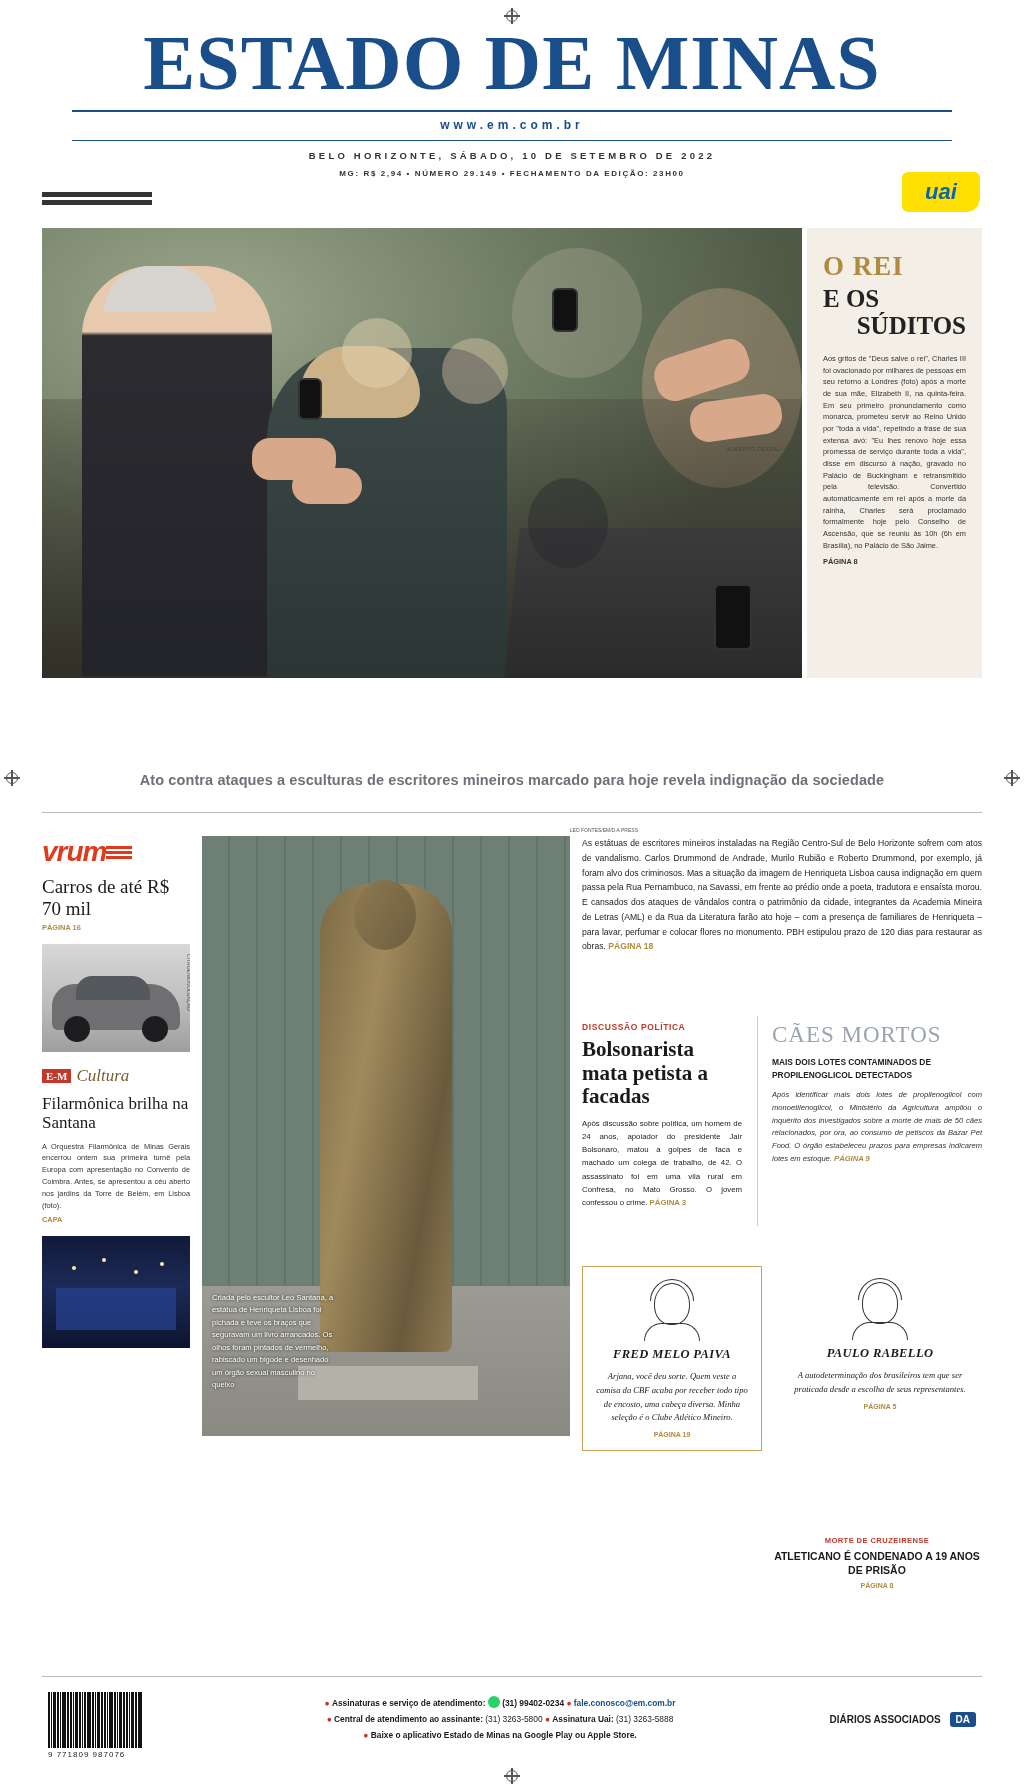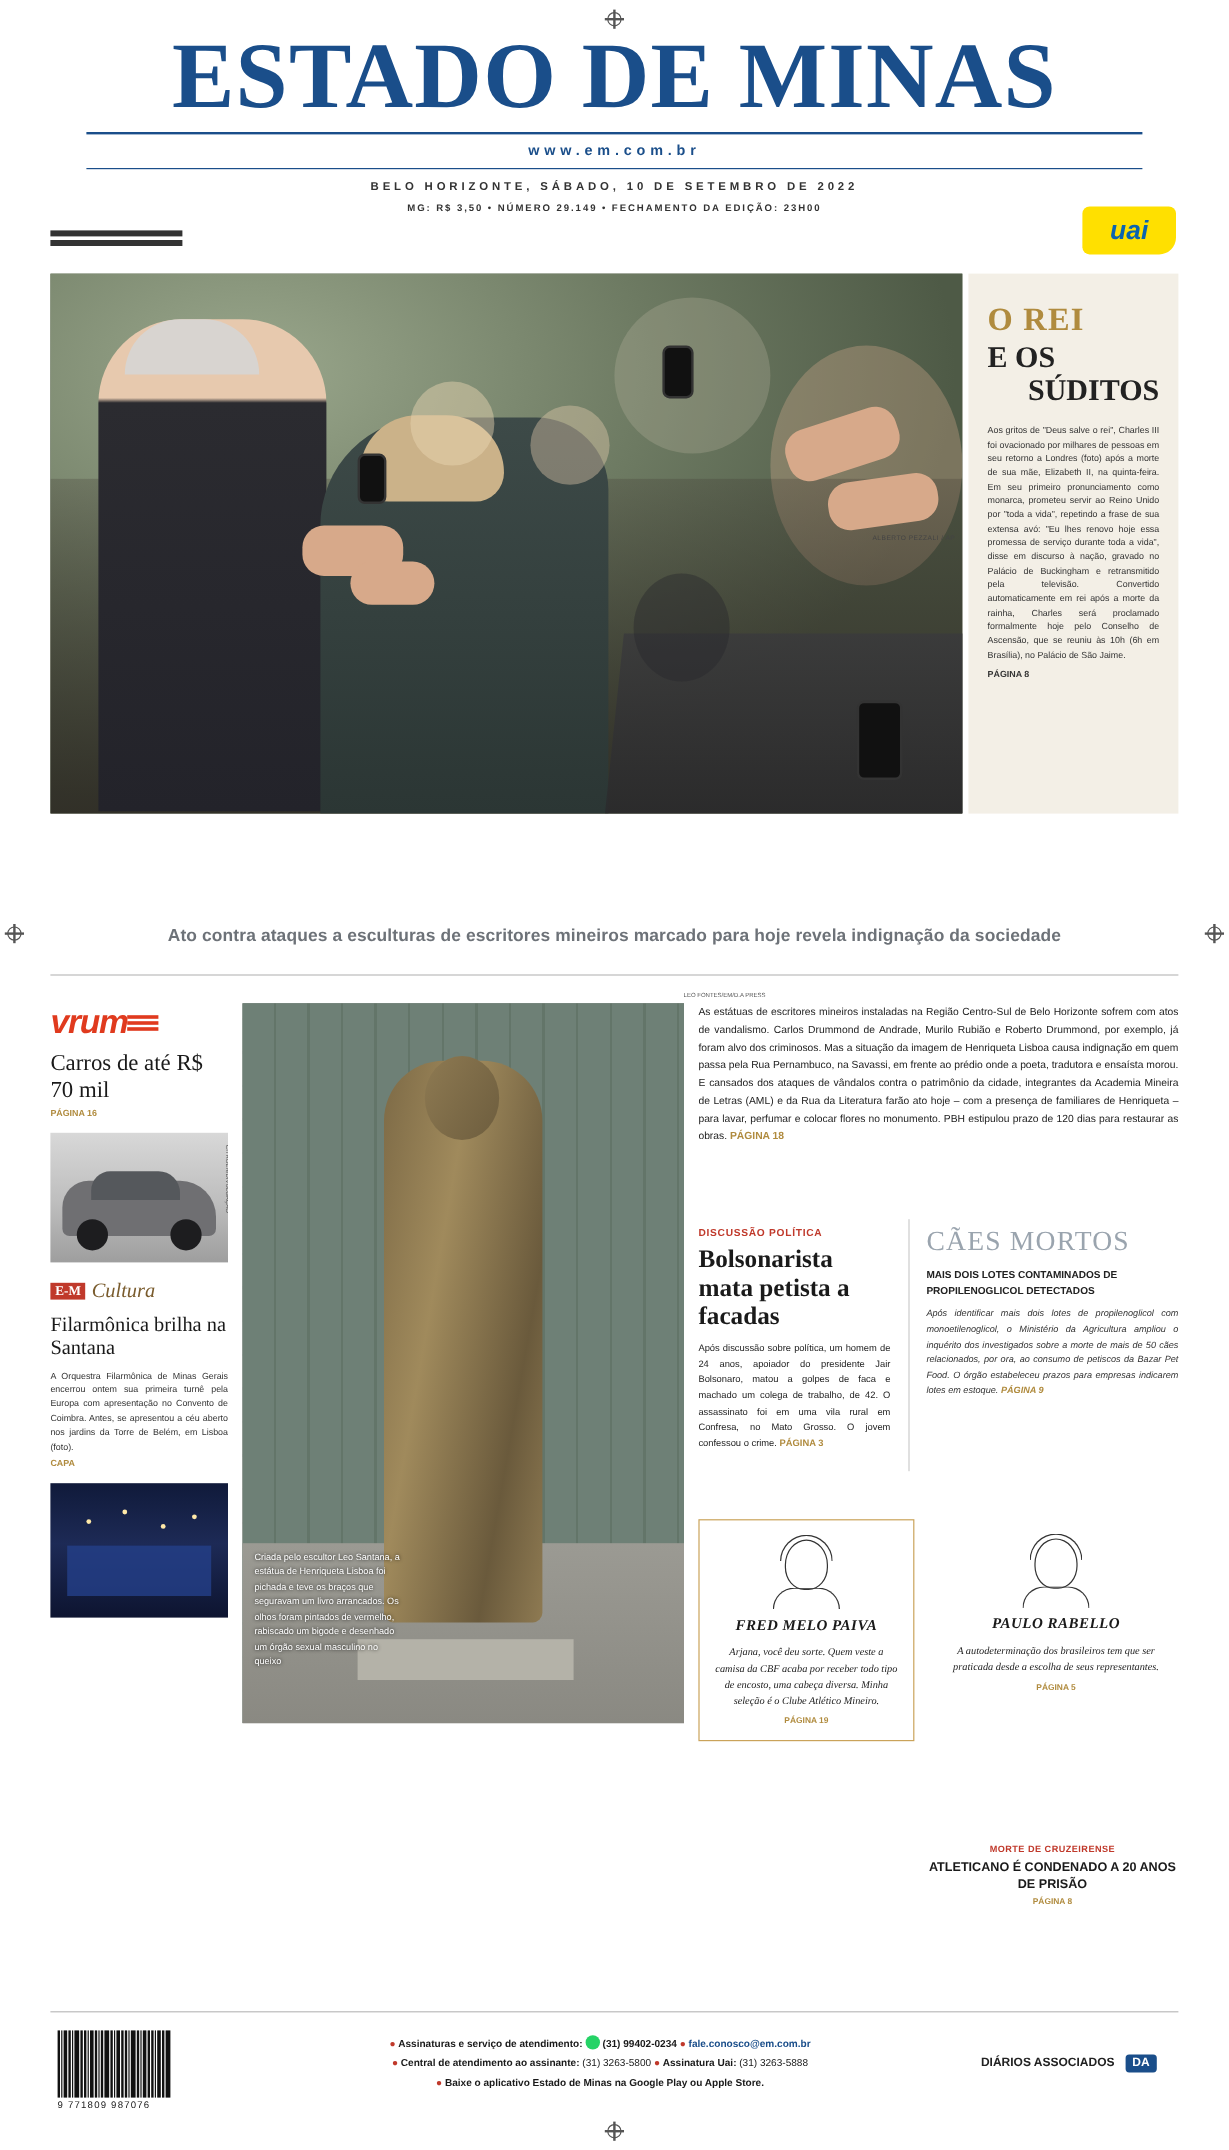--- a/index.html
+++ b/index.html
@@ -198,21 +198,21 @@
   .footer { position:absolute; left:0; top:1688px; width:1024px; height:104px; }
   .barcode { position:absolute; left:48px; top:4px; width:138px; height:56px; }
   .barcode i { display:inline-block; width:2px; height:56px; background:#111; margin-right:1px; vertical-align:top;}
   .barcode-num { font-family:"Liberation Sans", sans-serif; font-size:8px; letter-spacing:1px; margin-top:2px;}
   .footer-center { position:absolute; left:250px; top:8px; width:500px; font-family:"Liberation Sans", sans-serif; font-size:8.4px; line-height:1.9; }
   .footer-center .line { text-align:center; }
   .bullet { color:#c0392b; font-weight:bold; }
   .bold { font-weight:bold; }
   .wa { display:inline-block; width:12px; height:12px; background:#25d366; border-radius:50%; vertical-align:-2px;}
   .mail { color:#1a4e8a; font-weight:bold;}
-  .assoc { position:absolute; right:60px; top:24px; font-family:"Liberation Sans", sans-serif; font-size:10px; font-weight:bold; color:#222;}
+  .assoc { position:absolute; right:48px; top:24px; font-family:"Liberation Sans", sans-serif; font-size:10px; font-weight:bold; color:#222;}
   .assoc .da { display:inline-block; background:#1a4e8a; color:#fff; padding:2px 6px; border-radius:3px; margin-left:6px;}
 </style>
 </head>
 <body>
 
 <div class="page">
 
   <div class="reg" style="left:504px; top:8px;">
       <div class="reg-circ"></div>
     </div>
@@ -225,21 +225,21 @@
   <div class="reg" style="left:504px; top:1768px;">
       <div class="reg-circ"></div>
     </div>
 
   <div class="masthead">
     <h1>ESTADO DE MINAS</h1>
     <div class="mast-rule"></div>
     <div class="mast-url">www.em.com.br</div>
     <div class="mast-rule2"></div>
     <div class="dateline">BELO HORIZONTE, SÁBADO, 10 DE SETEMBRO DE 2022</div>
-    <div class="infoline">MG: R$ 3,50   •   NÚMERO 29.149   •   FECHAMENTO DA EDIÇÃO: 23H00</div>
+    <div class="infoline">MG: R$ 2,94   •   NÚMERO 29.149   •   FECHAMENTO DA EDIÇÃO: 23H00</div>
   </div>
   <div class="mast-bars">
       <div></div>
       <div></div>
     </div>
   <div class="uai-logo">
       <span>uai</span>
     </div>
 
   <div class="top-block">
@@ -365,21 +365,21 @@
           <div class="pface"></div>
           <div class="pbody"></div>
       </div>
       <div class="cname">PAULO RABELLO</div>
       <div class="ctext">A autodeterminação dos brasileiros tem que ser praticada desde a escolha de seus representantes.</div>
       <div class="cpage">PÁGINA 5</div>
     </div>
 
     <div class="cruz">
       <div class="k">MORTE DE CRUZEIRENSE</div>
-      <div class="h">ATLETICANO É CONDENADO A 20 ANOS DE PRISÃO</div>
+      <div class="h">ATLETICANO É CONDENADO A 19 ANOS DE PRISÃO</div>
       <div class="p">PÁGINA 8</div>
     </div>
   </div>
 
   <div class="hr-thin" style="top:1676px;"></div>
 
   <div class="footer">
     <div class="barcode">
       <i></i><i style="width:1px"></i><i style="width:3px"></i><i></i><i style="width:1px"></i><i style="width:4px"></i><i></i><i style="width:2px"></i><i style="width:1px"></i><i style="width:3px"></i><i></i><i style="width:1px"></i><i style="width:2px"></i><i style="width:4px"></i><i></i><i style="width:1px"></i><i style="width:3px"></i><i></i><i style="width:2px"></i><i style="width:1px"></i><i style="width:4px"></i><i></i><i style="width:1px"></i><i style="width:3px"></i><i></i><i style="width:2px"></i><i style="width:1px"></i><i style="width:3px"></i><i></i><i style="width:4px"></i>
       <div class="barcode-num">9 771809 987076</div>

